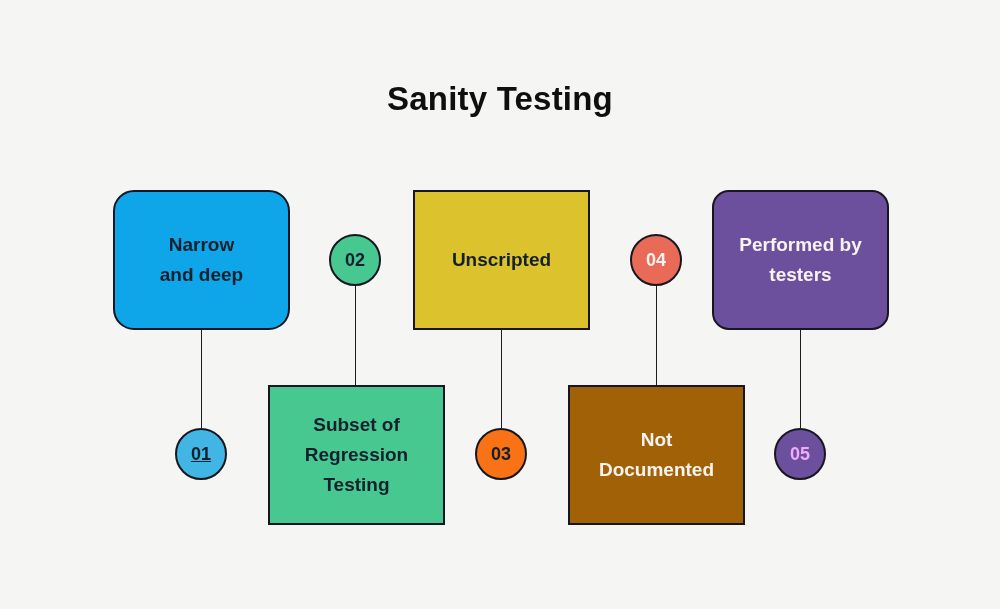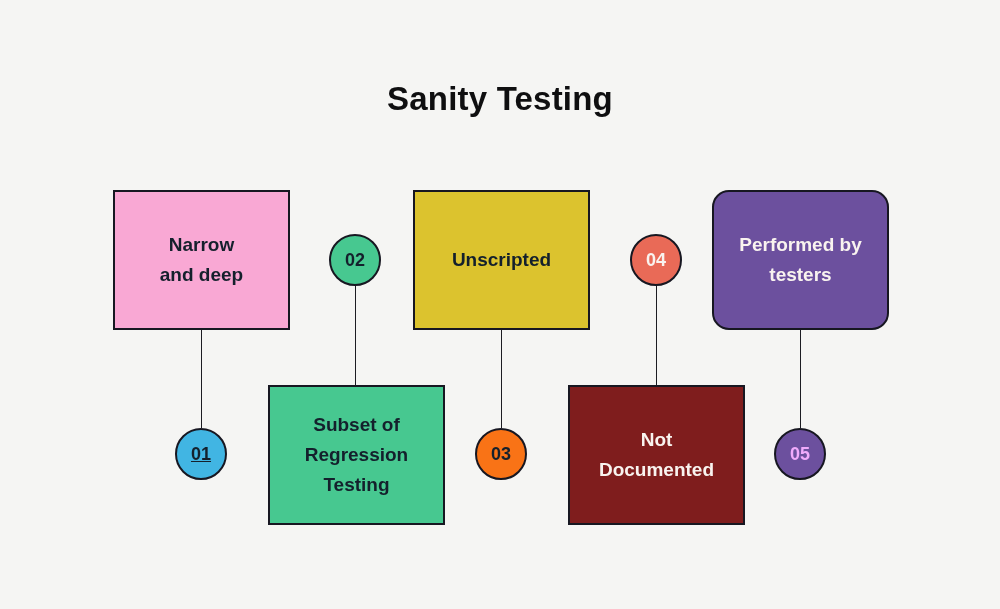--- a/index.html
+++ b/index.html
@@ -86,21 +86,21 @@
   .c5 { left: 774px; top: 428px; }
 </style>
 </head>
 <body>
 
 <div class="canvas" style="background-color: rgb(245, 245, 243);">
 
   <div class="title" style="color: rgb(15, 15, 16);">Sanity Testing</div>
 
   <div>
-    <div class="box b1" style="background-color: #f9a8d4; color: rgb(20, 32, 44);">Narrow
+    <div class="box b1" style="background-color: #0ea5e9; color: rgb(20, 32, 44); border-radius: 21px;">Narrow
 and deep</div>
     <div class="line l1"></div>
     <div class="circle c1" style="background-color: rgb(65, 181, 227); color: rgb(20, 32, 44);">01</div>
   </div>
 
   <div>
     <div class="circle c2" style="background-color: rgb(71, 200, 144); color: rgb(20, 32, 44);">02</div>
     <div class="line l2"></div>
     <div class="box b2" style="background-color: rgb(71, 200, 144); color: rgb(20, 32, 44);">Subset of
 Regression
@@ -109,21 +109,21 @@
 
   <div>
     <div class="box b3" style="background-color: rgb(220, 195, 46); color: rgb(20, 32, 44);">Unscripted</div>
     <div class="line l3"></div>
     <div class="circle c3" style="background-color: #f97316; color: rgb(20, 32, 44);">03</div>
   </div>
 
   <div>
     <div class="circle c4" style="background-color: rgb(233, 106, 87); color: rgb(249, 243, 239);">04</div>
     <div class="line l4"></div>
-    <div class="box b4" style="background-color: #7f1d1d; color: rgb(249, 243, 239);">Not
+    <div class="box b4" style="background-color: #a16207; color: rgb(249, 243, 239);">Not
 Documented</div>
   </div>
 
   <div>
     <div class="box b5" style="background-color: rgb(108, 80, 158); color: rgb(249, 243, 239);">Performed by
 testers</div>
     <div class="line l5"></div>
     <div class="circle c5" style="background-color: rgb(108, 80, 158); color: #f0abfc;">05</div>
   </div>
 

